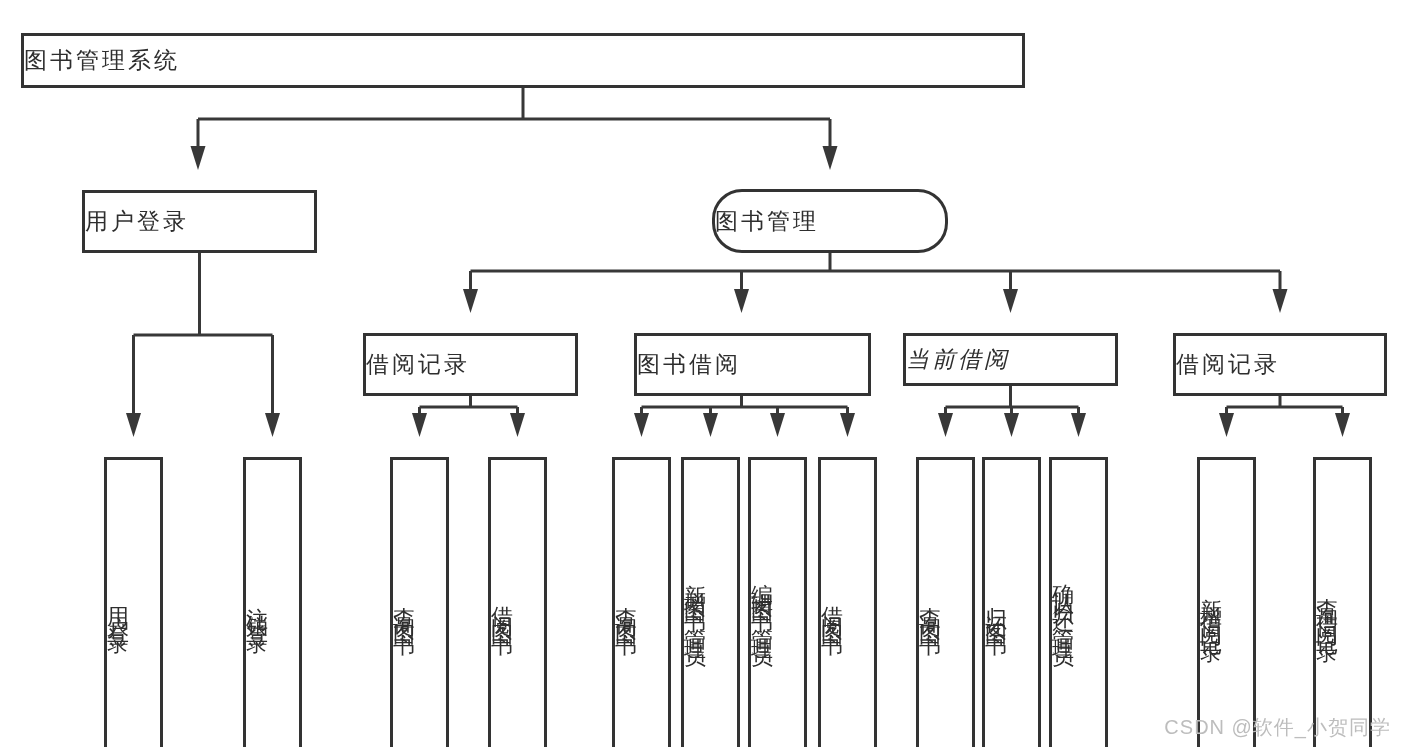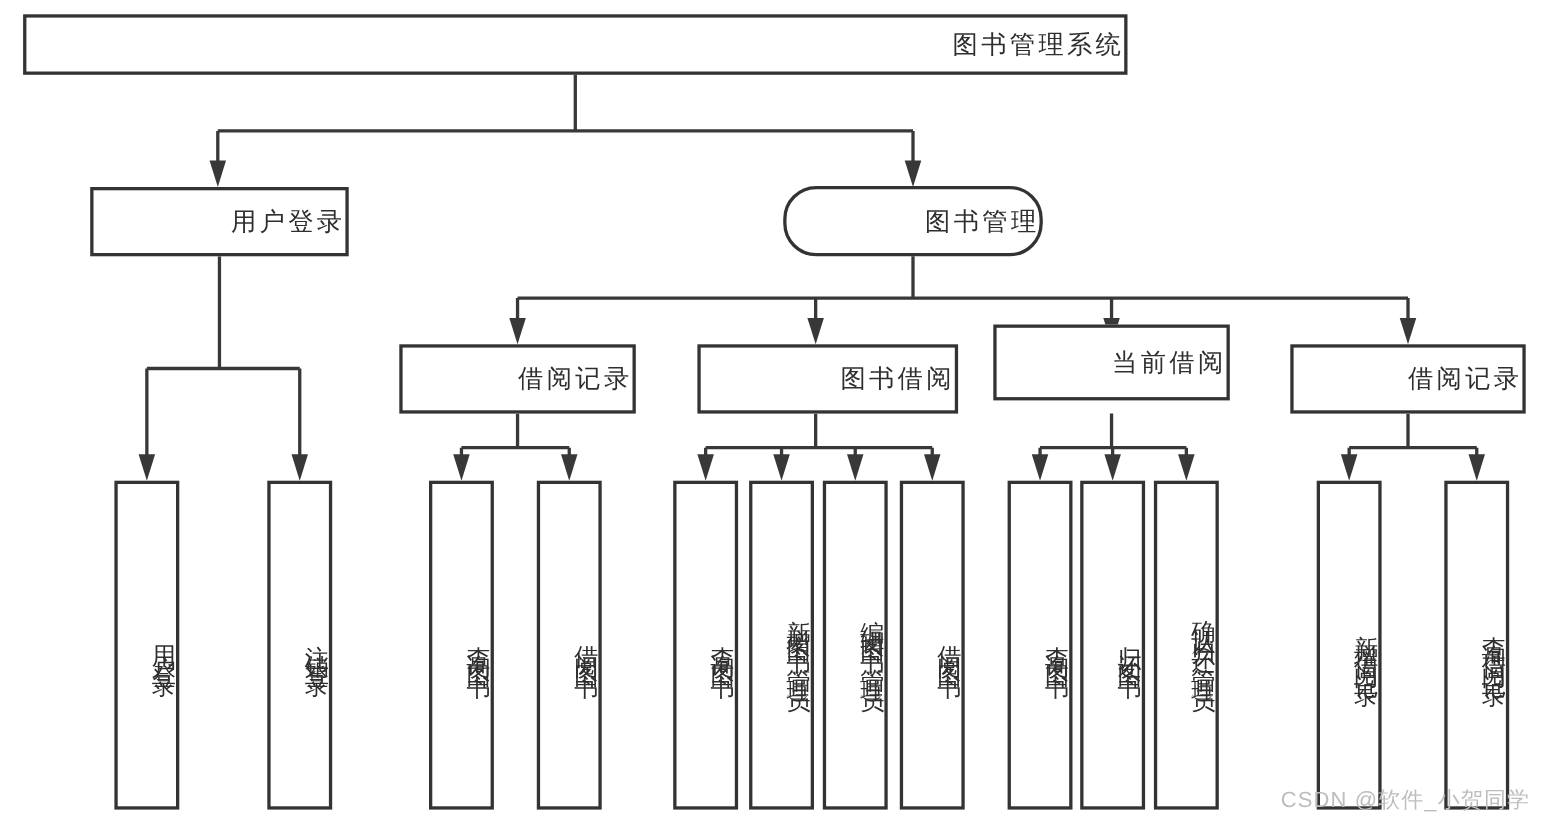--- a/index.html
+++ b/index.html
@@ -36,21 +36,22 @@
     fill:var(--line);
     stroke:none;
   }
   .node{
     position:absolute;
     box-sizing:border-box;
     border:3px solid var(--border);
     background:#fff;
     display:flex;
     align-items:center;
-    justify-content:flex-end;
+    justify-content:flex-start;
+    margin-top:20px;
   }
   .node span{
     color:var(--text);
     line-height:1;
     white-space:nowrap;
   }
   .hbox span{
     font-size:23px;
     letter-spacing:3px;
   }
@@ -133,21 +134,21 @@
   <div class="node hbox" style="left:712px;top:169px;width:236px;height:64px;border-radius:30px;">
     <span>图书管理</span>
   </div>
 
   <div class="node hbox" style="left:363px;top:313px;width:215px;height:63px;">
     <span>借阅记录</span>
   </div>
   <div class="node hbox" style="left:634px;top:313px;width:237px;height:63px;">
     <span>图书借阅</span>
   </div>
-  <div class="node hbox" style="left:903px;top:295px;width:215px;height:69px;">
+  <div class="node hbox" style="left:903px;top:313px;width:215px;height:53px;font-style:italic;">
     <span>当前借阅</span>
   </div>
   <div class="node hbox" style="left:1173px;top:313px;width:214px;height:63px;">
     <span>借阅记录</span>
   </div>
 
   <div class="node vbox" style="left:104px;">
     <span>用户登录</span>
   </div>
   <div class="node vbox" style="left:243px;">

